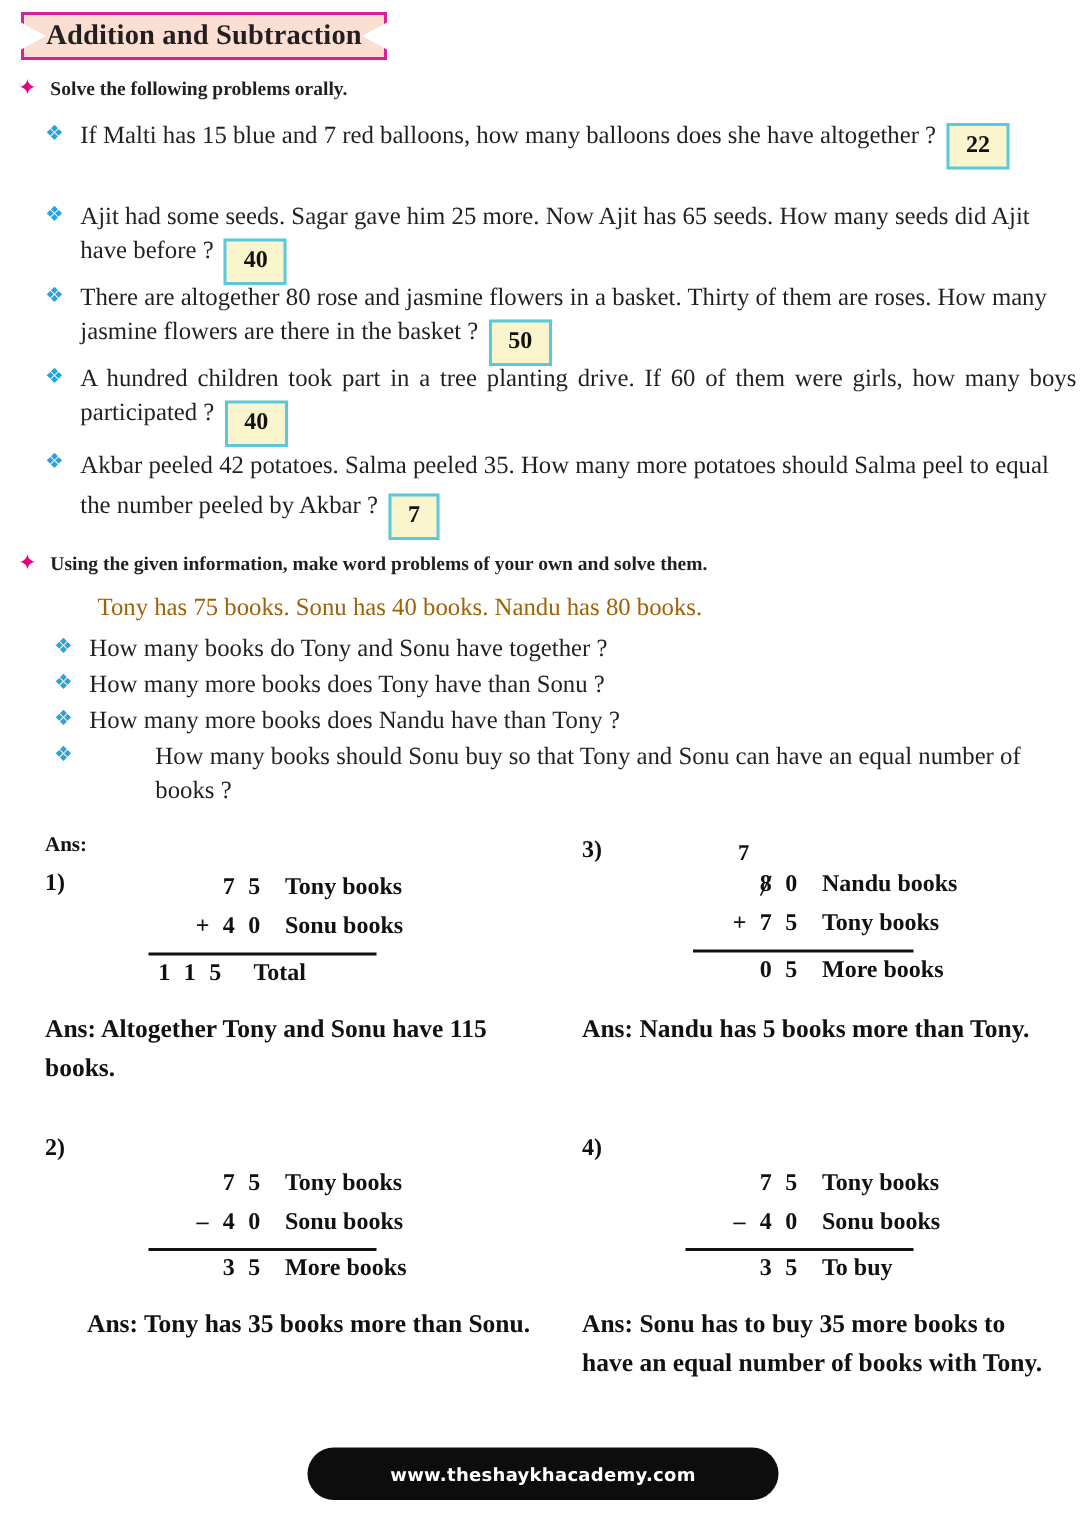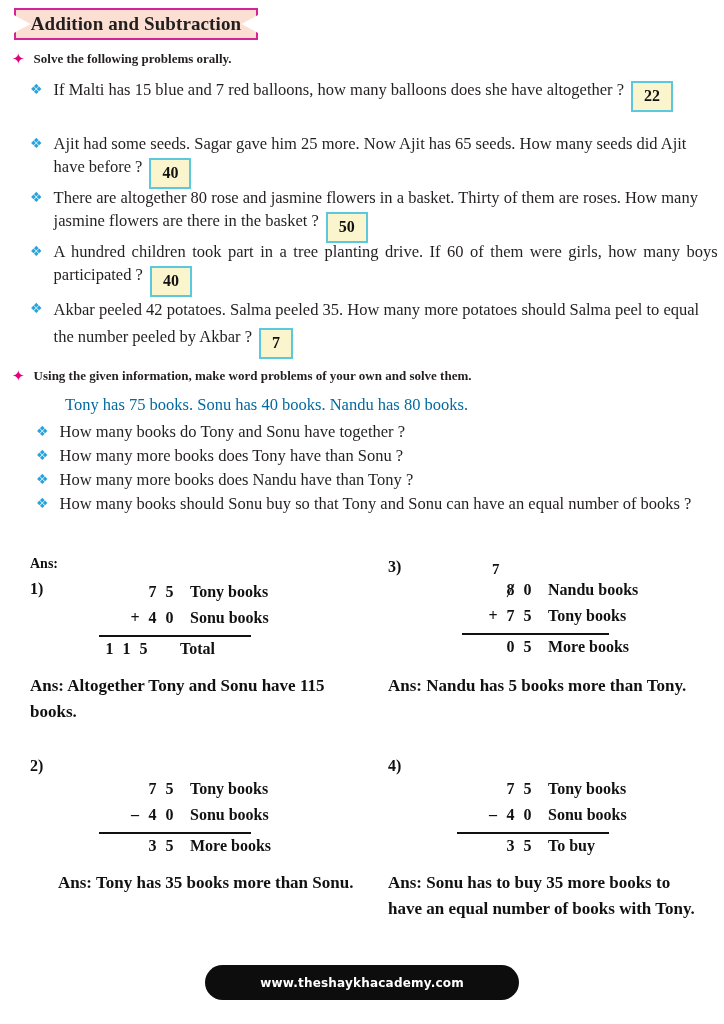--- a/index.html
+++ b/index.html
@@ -126,21 +126,21 @@
     margin: 0 0 0 7px;
     vertical-align: -6px;
     color: #111;
     font-family: "Liberation Serif", serif;
   }
 
   .given-line {
     position: absolute;
     font-size: 16.5px;
     line-height: 1.4;
-    color: #0369a1;
+    color: #a16207;
   }
 
   
   .ans-label {
     position: absolute;
     font-size: 14px;
     font-weight: bold;
     color: #111;
   }
   .prob-num {
@@ -287,21 +287,21 @@
 <div class="qrow" style="left:36px; top:444px; width:684px;">
   <span class="item-bullet qb">❖</span>
   <span class="qtext nojust" style="width:656px;">How many more books does Tony have than Sonu ?</span>
 </div>
 <div class="qrow" style="left:36px; top:468px; width:684px;">
   <span class="item-bullet qb">❖</span>
   <span class="qtext nojust" style="width:656px;">How many more books does Nandu have than Tony ?</span>
 </div>
 <div class="qrow" style="left:36px; top:492px; width:684px;">
   <span class="item-bullet qb">❖</span>
-  <span class="qtext nojust" style="width:656px;">How many books should Sonu buy so that Tony and Sonu can have an equal number of books ?</span>
+  <span class="qtext nojust" style="width:656px;margin-left:44px;">How many books should Sonu buy so that Tony and Sonu can have an equal number of books ?</span>
 </div>
 
 <div class="ans-label" style="left:30px; top:556px;">Ans:</div>
 
 <div class="prob-num" style="left:30px; top:580px;">1)</div>
 <div class="sum" style="left:126px; top:583px;">
   <div class="sum-row">
     <span class="op"></span>
     <span class="digits">
       <span>7</span>
@@ -317,21 +317,21 @@
     </span>
     <span class="rowlabel">Sonu books</span>
   </div>
   <div class="rule" style="left:-27px; top:52px; width:152px;"></div>
   <div class="sum-row" style="margin-top:5px;">
     <span class="digits" style="margin-left:-25px;">
       <span>1</span>
       <span>1</span>
       <span>5</span>
     </span>
-    <span class="rowlabel" style="margin-left:28px;">Total</span>
+    <span class="rowlabel" style="margin-left:17px;">Total</span>
   </div>
 </div>
 <div class="ans-sentence" style="left:30px; top:673px; width:330px;">Ans: Altogether Tony and Sonu have 115 books.</div>
 
 <div class="prob-num" style="left:388px; top:558px;">3)</div>
 <div class="borrow" style="left:492px; top:561px;">7</div>
 <div class="sum" style="left:484px; top:581px;">
   <div class="sum-row">
     <span class="op"></span>
     <span class="digits">

